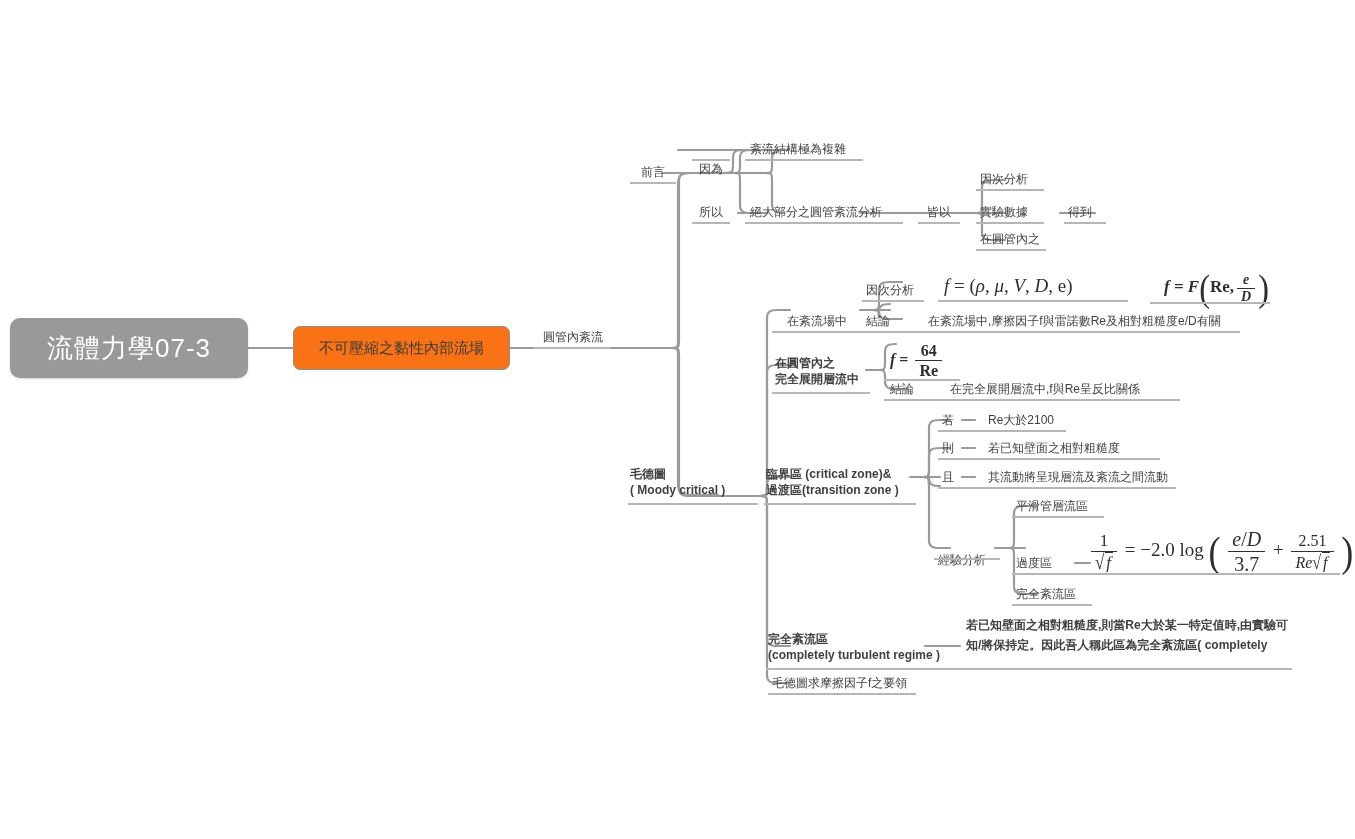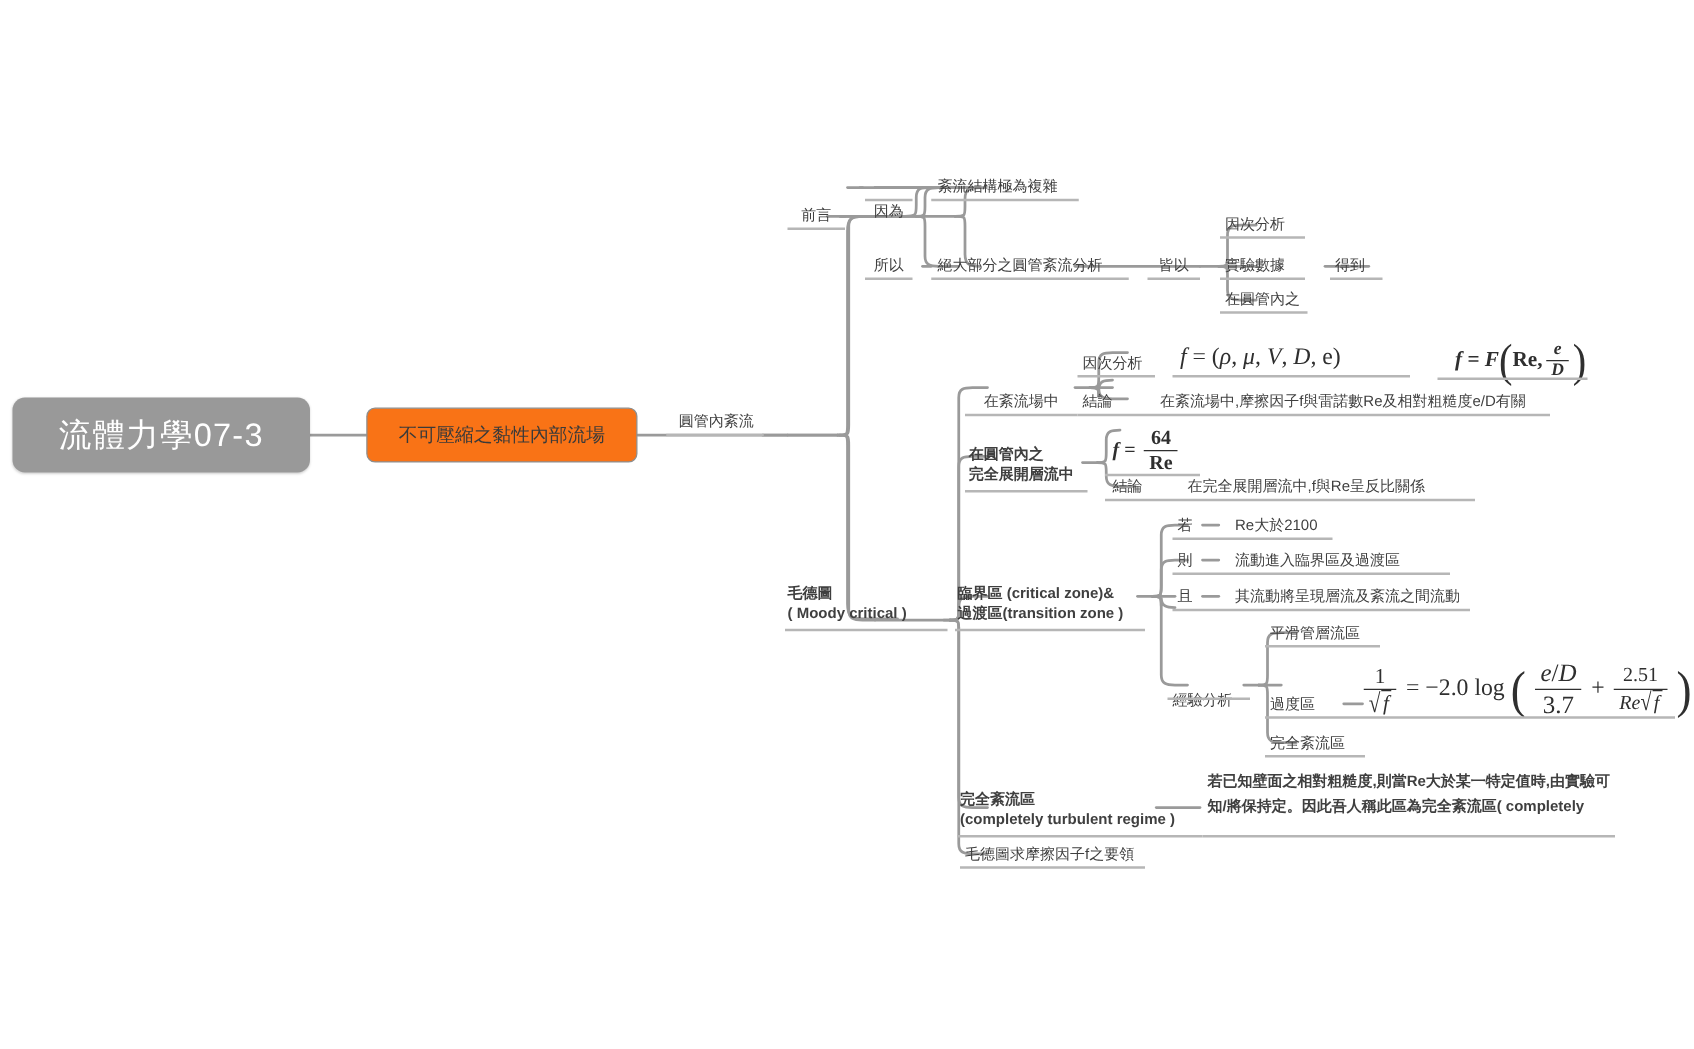--- a/index.html
+++ b/index.html
@@ -299,21 +299,21 @@
   </div>
   <div class="node txt" style="left:988px;top:411px;width:130px;height:18px;">
     <span class="small">Re大於2100</span>
   </div>
   <div class="ul" style="left:938px;top:430px;width:128px;"></div>
 
   <div class="node txt" style="left:942px;top:439px;width:24px;height:18px;">
     <span class="small">則</span>
   </div>
   <div class="node txt" style="left:988px;top:439px;width:170px;height:18px;">
-    <span class="small">流動進入臨界區及過渡區</span>
+    <span class="small">若已知壁面之相對粗糙度</span>
   </div>
   <div class="ul" style="left:938px;top:458px;width:222px;"></div>
 
   <div class="node txt" style="left:942px;top:468px;width:24px;height:18px;">
     <span class="small">且</span>
   </div>
   <div class="node txt" style="left:988px;top:468px;width:200px;height:18px;">
     <span class="small">其流動將呈現層流及紊流之間流動</span>
   </div>
   <div class="ul" style="left:938px;top:487px;width:238px;"></div>

